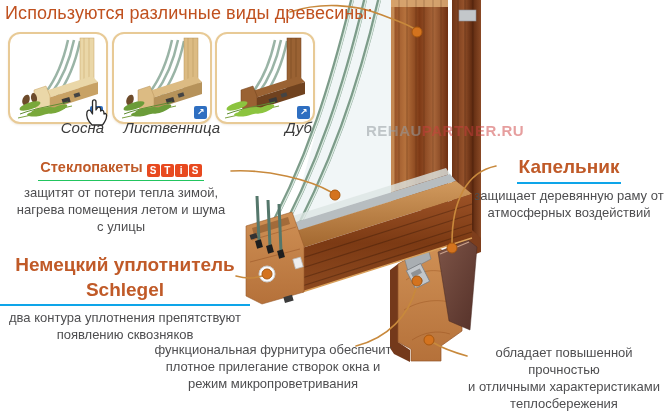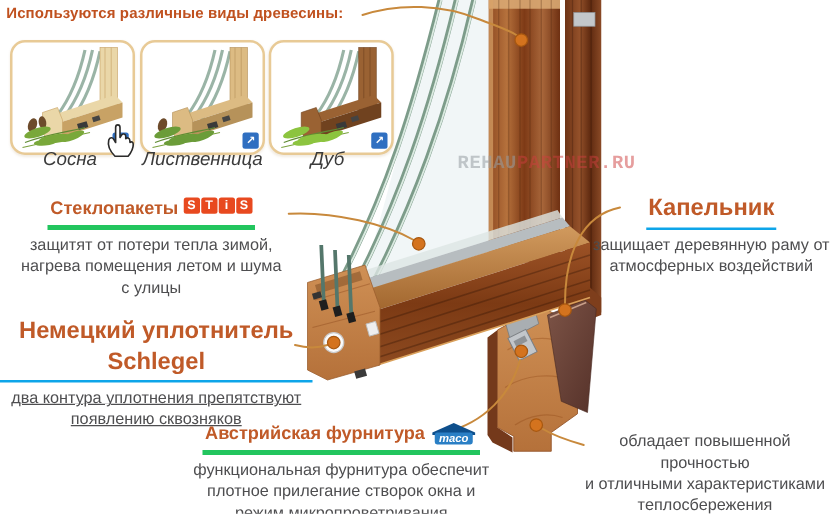--- a/index.html
+++ b/index.html
@@ -1,40 +1,40 @@
 <!DOCTYPE html>
 <html><head>
 <meta charset="utf-8">
 <style>
   html,body{margin:0;padding:0;}
   body{width:670px;height:411px;background:#ffffff;position:relative;overflow:hidden;
        font-family:"Liberation Sans","DejaVu Sans",sans-serif;}
   .abs{position:absolute;}
   
-  #hdr{left:5px;top:3px;font-size:12px;font-weight:bold;color:#c0511f;letter-spacing:.1px;}
+  #hdr{left:5px;top:3px;font-size:18px;font-weight:normal;color:#c0511f;letter-spacing:.1px;}
   
   .card{top:32px;width:96px;height:88px;background:#fff;border:2px solid #e6c globalnone;}
   .card{border:2px solid #e7c априли;}
   .card{border:2px solid #e8ca96;border-radius:12px;box-shadow:0 1px 2px rgba(160,120,60,.15);}
   .card svg{display:block;margin:2px auto 0;}
   .expand{position:absolute;right:3px;bottom:3px;width:13px;height:13px;background:#2f6fc1;
           border-radius:2px;color:#fff;font-size:9px;line-height:13px;text-align:center;font-weight:bold;}
-  .wlabel{top:119px;font-style:italic;font-size:15px;color:#3b3b3b;text-align:center;}
+  .wlabel{top:119px;font-style:italic;font-size:15px;color:#3b3b3b;text-align:right;}
   
   .co{text-align:center;color:#4e4e50;font-size:13px;line-height:1.3;}
   .co .title{display:inline-block;color:#c05a28;font-weight:bold;font-size:19px;
              border-bottom:2px solid #0ea5e9;padding:0 2px 2px;}
   .co .body{margin-top:4px;white-space:pre-line;}
-  .titlerow{display:inline-flex;align-items:flex-start;gap:4px;border-bottom:4px solid #22c55e;
+  .titlerow{display:inline-flex;align-items:flex-end;gap:4px;border-bottom:1px solid #22c55e;
             padding:0 2px 3px;color:#c05a28;font-weight:bold;font-size:14.5px;}
   .stis{display:inline-flex;gap:1px;}
   .stis span{display:inline-block;width:13px;height:13px;background:#e8491f;border-radius:2px;
              color:#fff;font-size:10px;font-weight:bold;line-height:13px;text-align:center;}
   
-  #wm{left:366px;top:122px;font-size:15px;font-weight:bold;letter-spacing:.5px;z-index:4;font-family:Liberation Mono, monospace;}
+  #wm{left:366px;top:122px;font-size:15px;font-weight:bold;letter-spacing:.5px;z-index:4;}
   #wm .g{color:rgba(150,156,162,.55);}
   #wm .r{color:rgba(205,62,62,.5);}
   #rendersvg{left:0;top:0;z-index:1;}
   .txt{z-index:5;}
 </style>
 </head>
 <body>
 
 <svg id="rendersvg" class="abs" width="670" height="411" viewBox="0 0 670 411">
   <defs>
@@ -254,35 +254,27 @@
         <span>T</span>
         <span>i</span>
         <span>S</span>
       </span>
   </span>
   <div class="body">защитят от потери тепла зимой,
 нагрева помещения летом и шума
 с улицы</div>
 </div>
 
-<div class="abs co txt" style="left:0px;top:253px;width:250px;text-decoration:underline;">
+<div class="abs co txt" style="left:0px;top:253px;width:250px;">
   <span class="title">Немецкий уплотнитель Schlegel</span>
   <div class="body">два контура уплотнения препятствуют
 появлению сквозняков</div>
 </div>
 
 <div class="abs co txt" style="left:128px;top:338px;width:290px;">
-  <span class="titlerow">
-    <span>Австрийская фурнитура</span>
-    <svg width="38" height="19" viewBox="0 0 40 19">
-      <polygon points="2,8 20,0 38,8 38,10 2,10" fill="#0e4f8c"></polygon>
-      <rect x="4" y="8" width="32" height="10" rx="2" fill="#2a7fc5"></rect>
-      <text x="20" y="16" text-anchor="middle" font-size="9.5" font-style="italic" font-weight="bold" fill="#ffffff">maco</text>
-    </svg>
-  </span>
   <div class="body">функциональная фурнитура обеспечит
 плотное прилегание створок окна и
 режим микропроветривания</div>
 </div>
 
 <div class="abs co txt" style="left:468px;top:155px;width:202px;">
   <span class="title">Капельник</span>
   <div class="body">защищает деревянную раму от
 атмосферных воздействий</div>
 </div>

